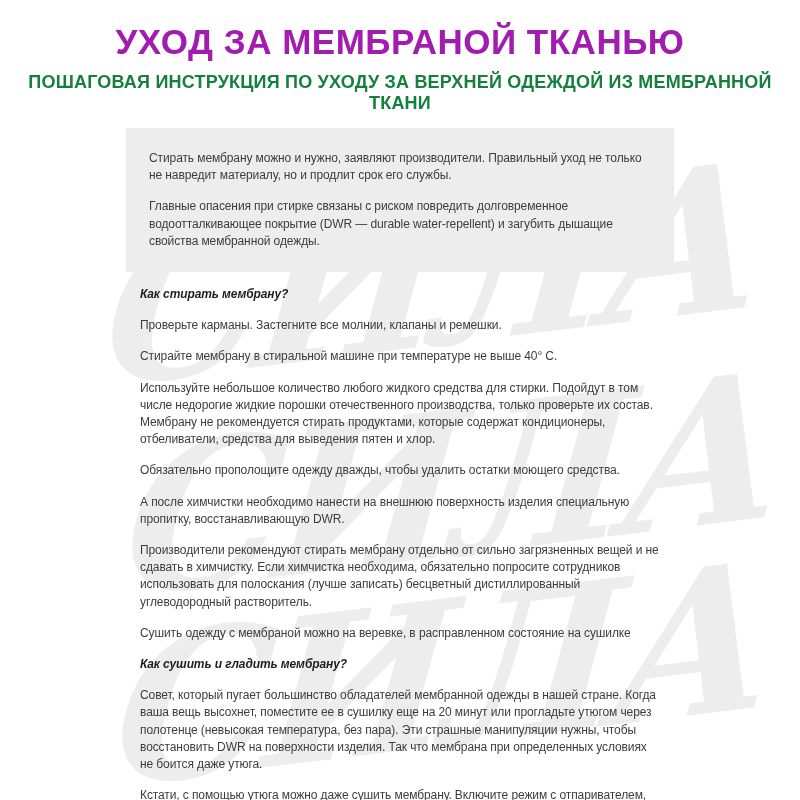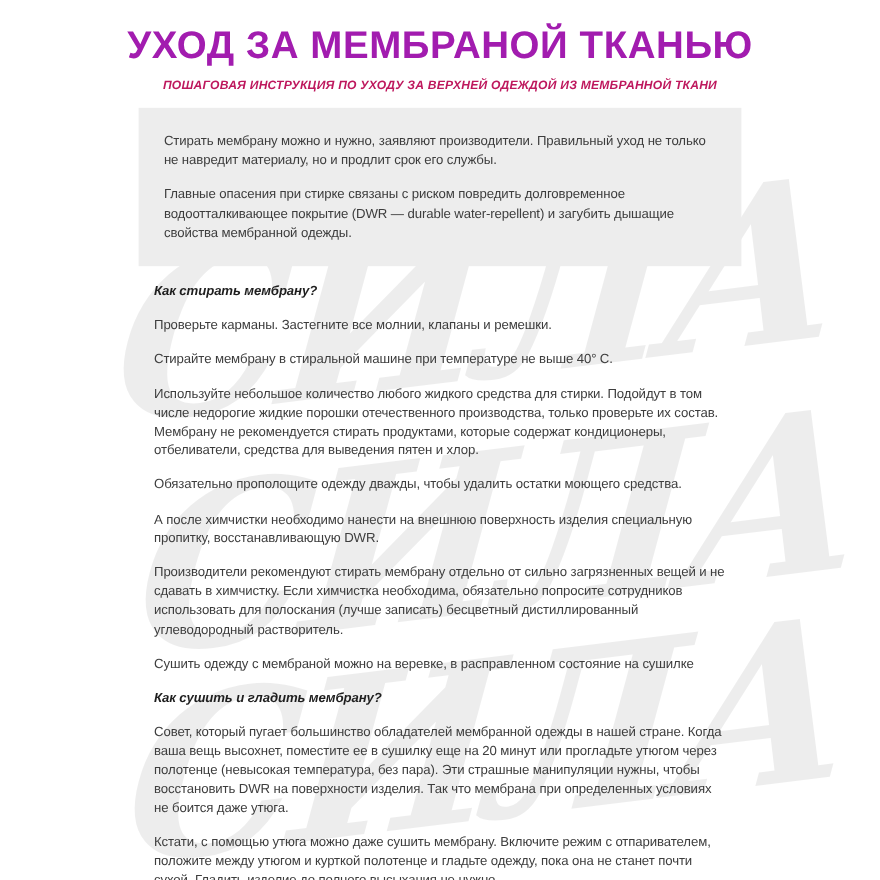--- a/index.html
+++ b/index.html
@@ -32,22 +32,22 @@
   .title {
     margin:22px 0 0 0;
     text-align:center;
     font-size:35px; font-weight:bold;
     letter-spacing:0.5px;
     color:#e3211f;
   }
   .subtitle {
     margin:10px 0 0 0;
     text-align:center;
-    font-size:11px; font-weight:bold;
-    color:#be185d; letter-spacing:0.2px;font-style:italic;
+    font-size:18px; font-weight:bold;
+    color:#15803d; letter-spacing:0.2px;
   }
   .content {
     width:548px; margin:14px auto 0 auto;
     font-size:12px; line-height:17.2px;
     color:#3d3d3d; letter-spacing:-0.1px;
   }
   .intro {
     background:#ededed;
     padding:8px 9px;
     margin-bottom:12px;

